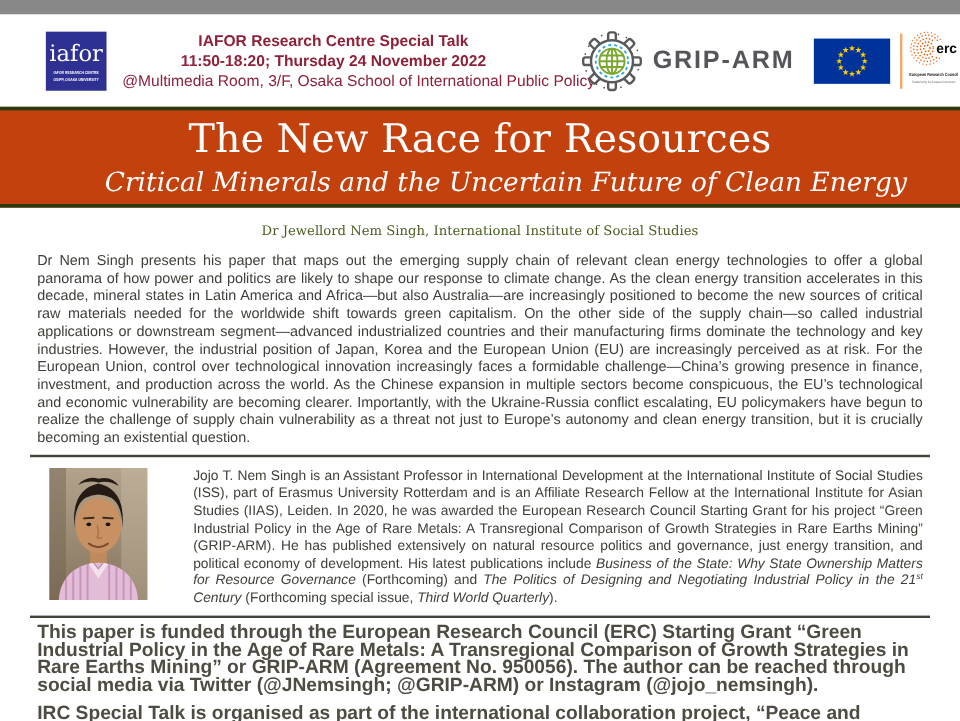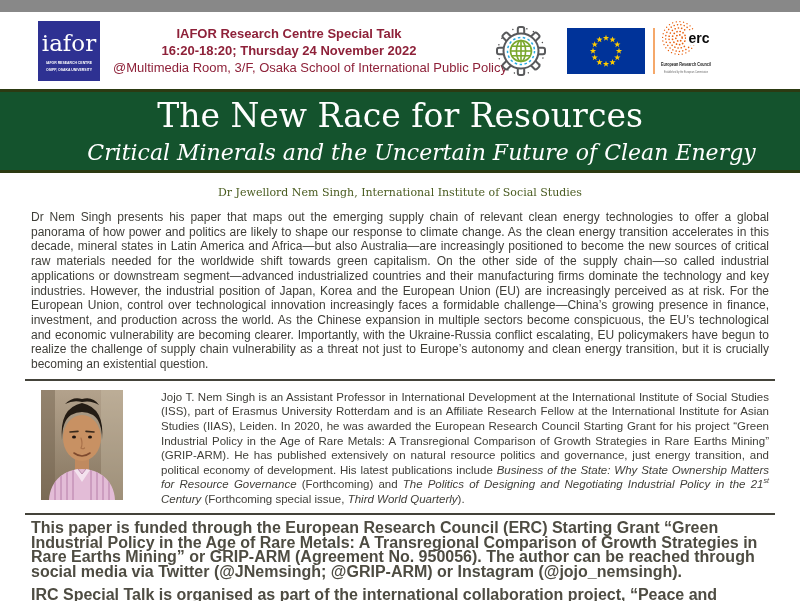--- a/index.html
+++ b/index.html
@@ -17,21 +17,21 @@
   .event-block { margin-left:13px; width:352px; color:#8e2139; font-size:13px; line-height:17px; }
   .event-line-bold { font-weight:bold;text-align:center; }
   .grip-group { display:flex; align-items:center; margin-left:26px; }
   .grip-label { font-size:21px; font-weight:600; letter-spacing:1.5px; color:#55565a; margin-left:4px; }
   .eu-flag { margin-left:16px; }
   .erc-sep { width:2px; height:46px; background:#f5a86a; margin-left:8px; }
   .erc-logo { margin-left:4px; }
 
   
   .banner {
-    height:84px; background:#14532d; border-top:3px solid #2c3a12; border-bottom:3px solid #2c3a12;
+    height:84px; background:#c2410c; border-top:3px solid #2c3a12; border-bottom:3px solid #2c3a12;
     text-align:center; color:#ffffff; padding-top:3px;
   }
   .banner-title { font-family:"DejaVu Serif", serif; font-size:33px; line-height:42px; font-weight:normal; }
   .banner-subtitle { font-family:"DejaVu Serif", serif; font-style:italic; font-size:22px; line-height:32px; font-weight:normal;padding-left:43px; }
 
   
   .speaker-heading {
     margin-top:8px; text-align:center; font-family:"DejaVu Serif", serif;
     font-size:11px; line-height:24px; color:#4a5c20; font-weight:normal;
   }
@@ -62,21 +62,21 @@
 
     <svg class="iafor-logo" width="62" height="60" viewBox="0 0 62 60">
       <rect x="0" y="0" width="62" height="60" fill="#2e3192"></rect>
       <text x="31" y="30" text-anchor="middle" fill="#ffffff" font-family="DejaVu Serif, serif" font-size="23">iafor</text>
       <text x="31" y="43" text-anchor="middle" fill="#ffffff" font-family="Liberation Sans, sans-serif" font-size="4.4" font-weight="bold" textLength="46" lengthAdjust="spacingAndGlyphs">IAFOR RESEARCH CENTRE</text>
       <text x="31" y="50" text-anchor="middle" fill="#ffffff" font-family="Liberation Sans, sans-serif" font-size="4.4" font-weight="bold" textLength="46" lengthAdjust="spacingAndGlyphs">OSIPP, OSAKA UNIVERSITY</text>
     </svg>
 
     <div class="event-block">
       <div class="event-line-bold">IAFOR Research Centre Special Talk</div>
-      <div class="event-line-bold">16:20-18:20; Thursday 24 November 2022</div>
+      <div class="event-line-bold">11:50-18:20; Thursday 24 November 2022</div>
       <div>@Multimedia Room, 3/F, Osaka School of International Public Policy</div>
     </div>
 
     <div class="grip-group">
       <svg width="60" height="60" viewBox="0 0 60 60">
         <g transform="translate(30,30)">
           <circle r="23" fill="none" stroke="#3c3c3c" stroke-width="1.4" stroke-linecap="round" stroke-dasharray="0.1 7" opacity="0.9"></circle>
           <g fill="#ffffff" stroke="#58595b" stroke-width="2">
             <rect x="-3.2" y="-24" width="6.4" height="9" rx="2"></rect>
             <rect x="-3.2" y="-24" width="6.4" height="9" rx="2" transform="rotate(45)"></rect>
@@ -92,20 +92,21 @@
           <g fill="none" stroke="#7aa82d" stroke-width="1.6">
             <circle r="10.5"></circle>
             <ellipse rx="4.6" ry="10.5"></ellipse>
             <line x1="-10.5" y1="0" x2="10.5" y2="0"></line>
             <line x1="-9.3" y1="-4.8" x2="9.3" y2="-4.8"></line>
             <line x1="-9.3" y1="4.8" x2="9.3" y2="4.8"></line>
             <line x1="0" y1="-10.5" x2="0" y2="10.5"></line>
           </g>
         </g>
       </svg>
+      <span class="grip-label">GRIP-ARM</span>
     </div>
 
     <svg class="eu-flag" width="78" height="46" viewBox="0 0 78 46">
       <defs>
         <polygon id="eustar" points="0,-3.3 -0.79,-1.09 -3.14,-1.02 -1.28,0.42 -1.94,2.67 0,1.35 1.94,2.67 1.28,0.42 3.14,-1.02 0.79,-1.09" fill="#ffcc00"></polygon>
       </defs>
       <rect width="78" height="46" fill="#003399"></rect>
       <use href="#eustar" transform="translate(52,23)"></use>
       <use href="#eustar" transform="translate(50.3,16.5)"></use>
       <use href="#eustar" transform="translate(45.5,11.7)"></use>

